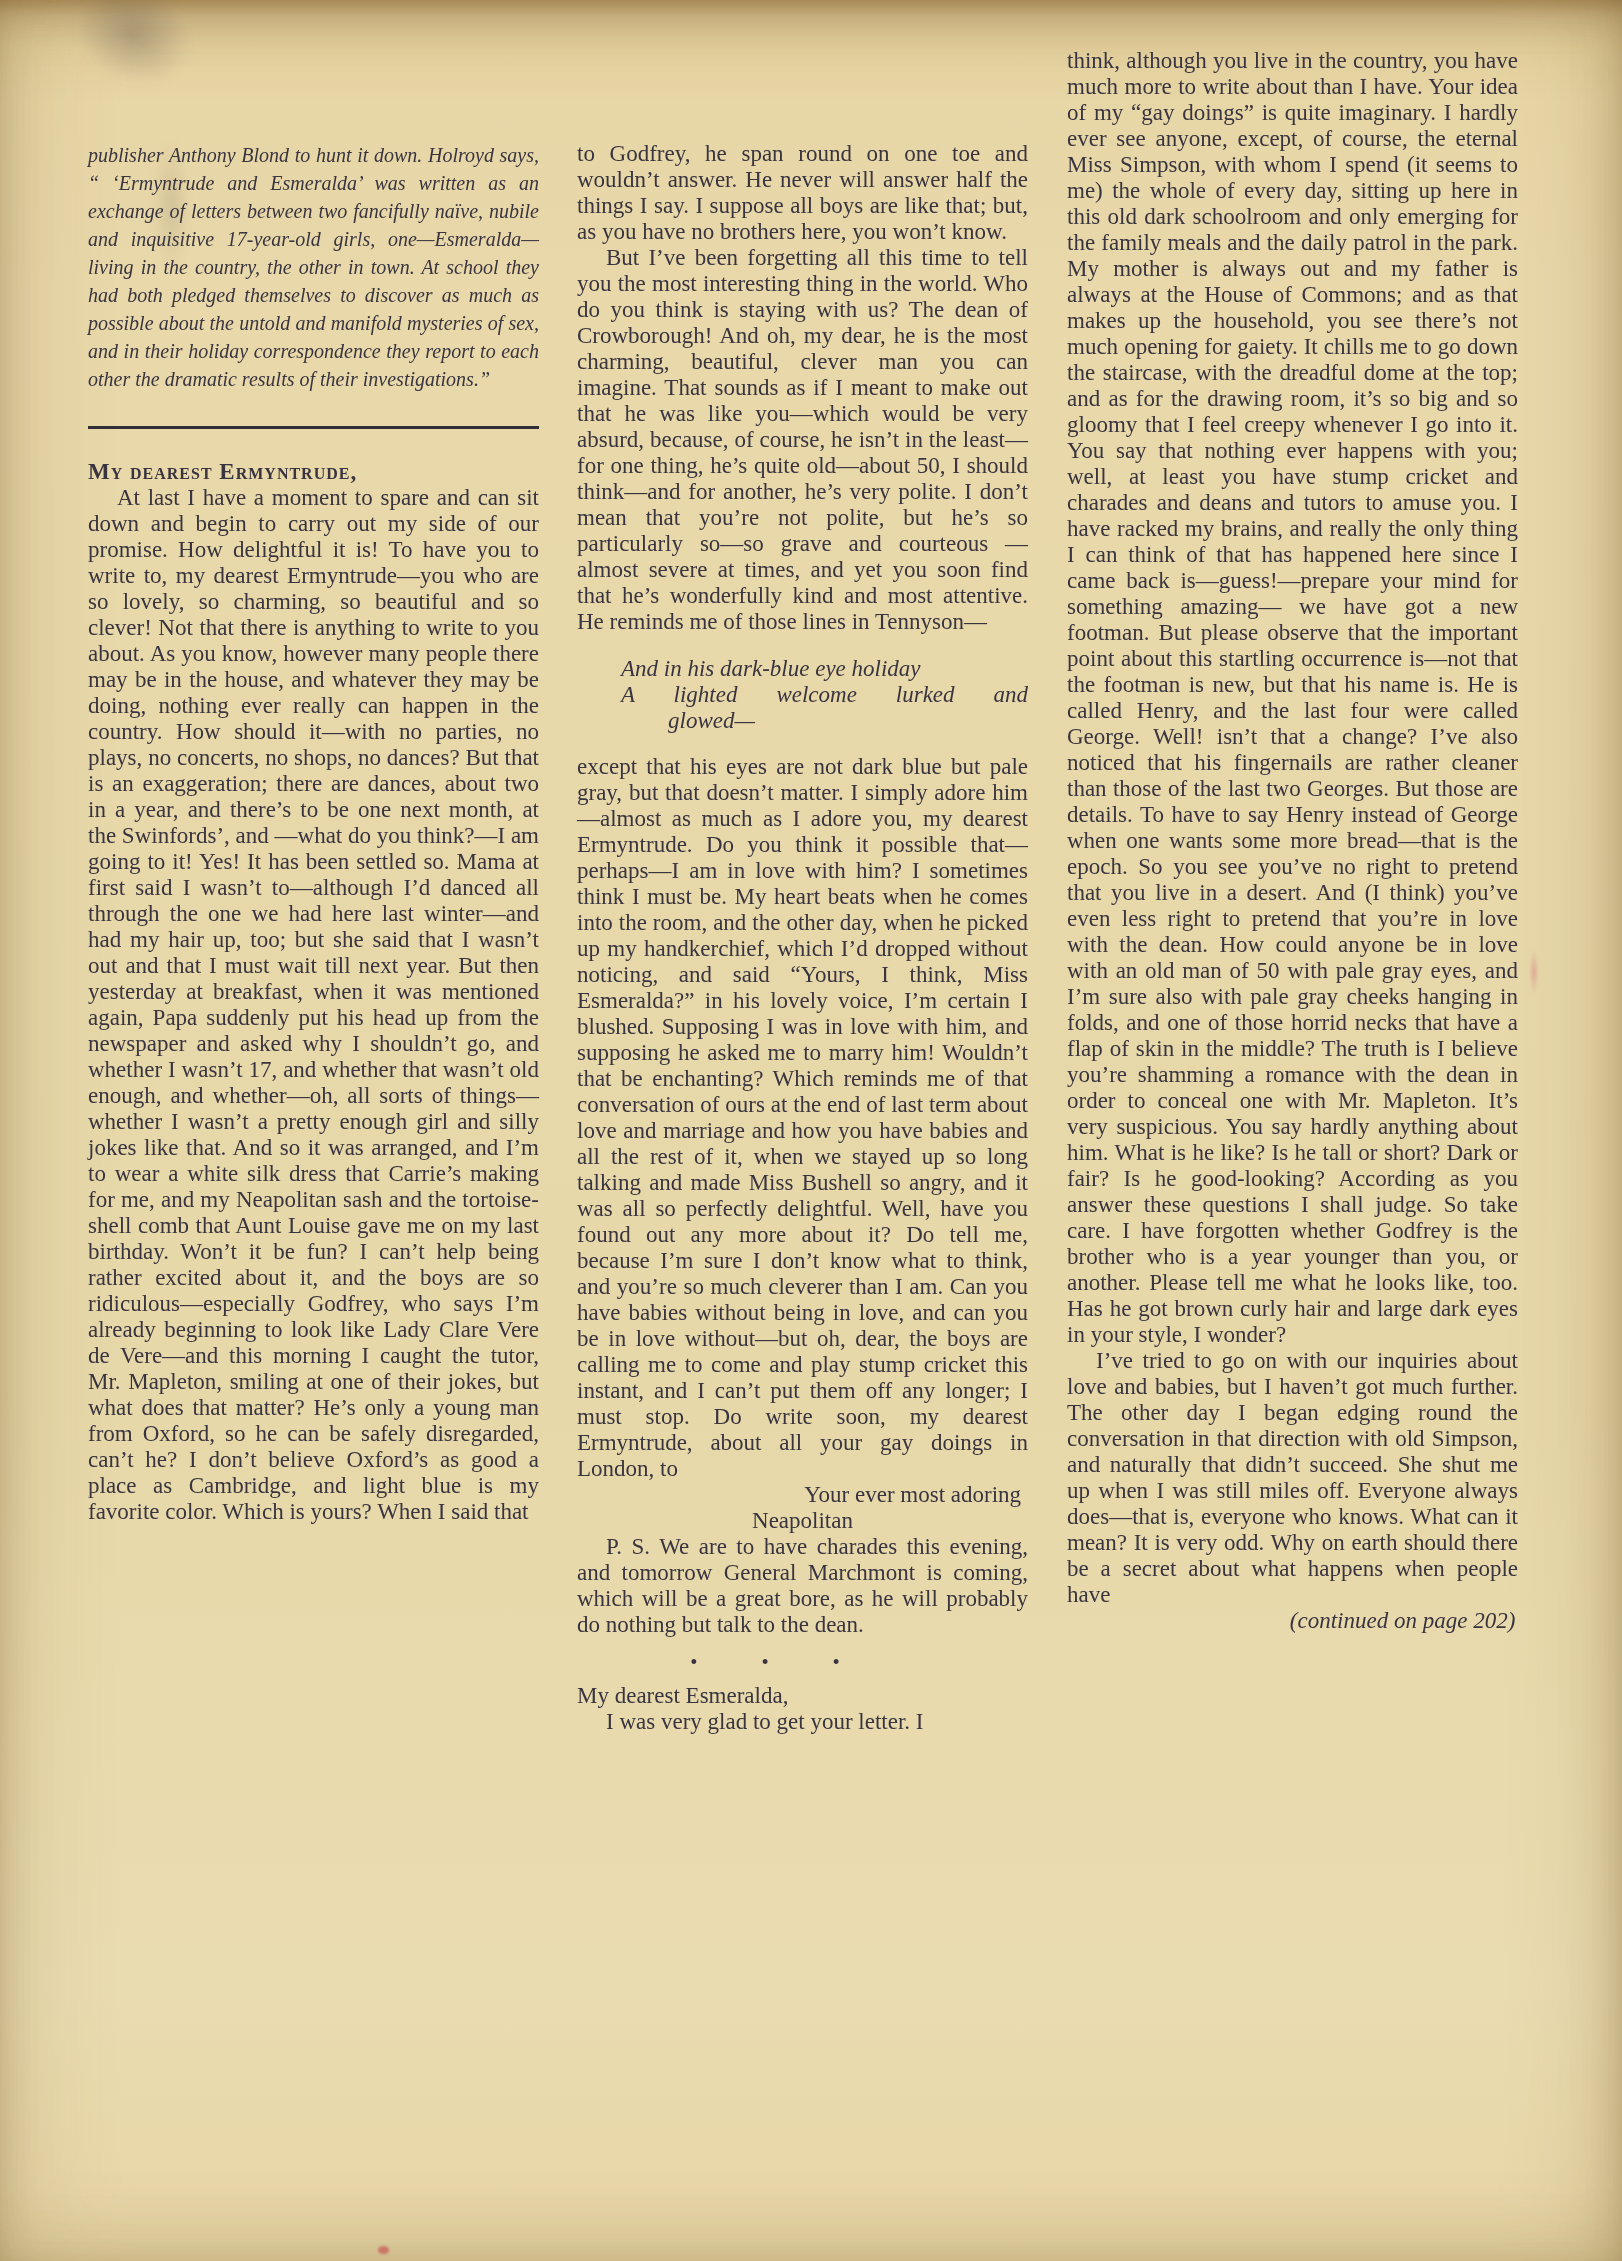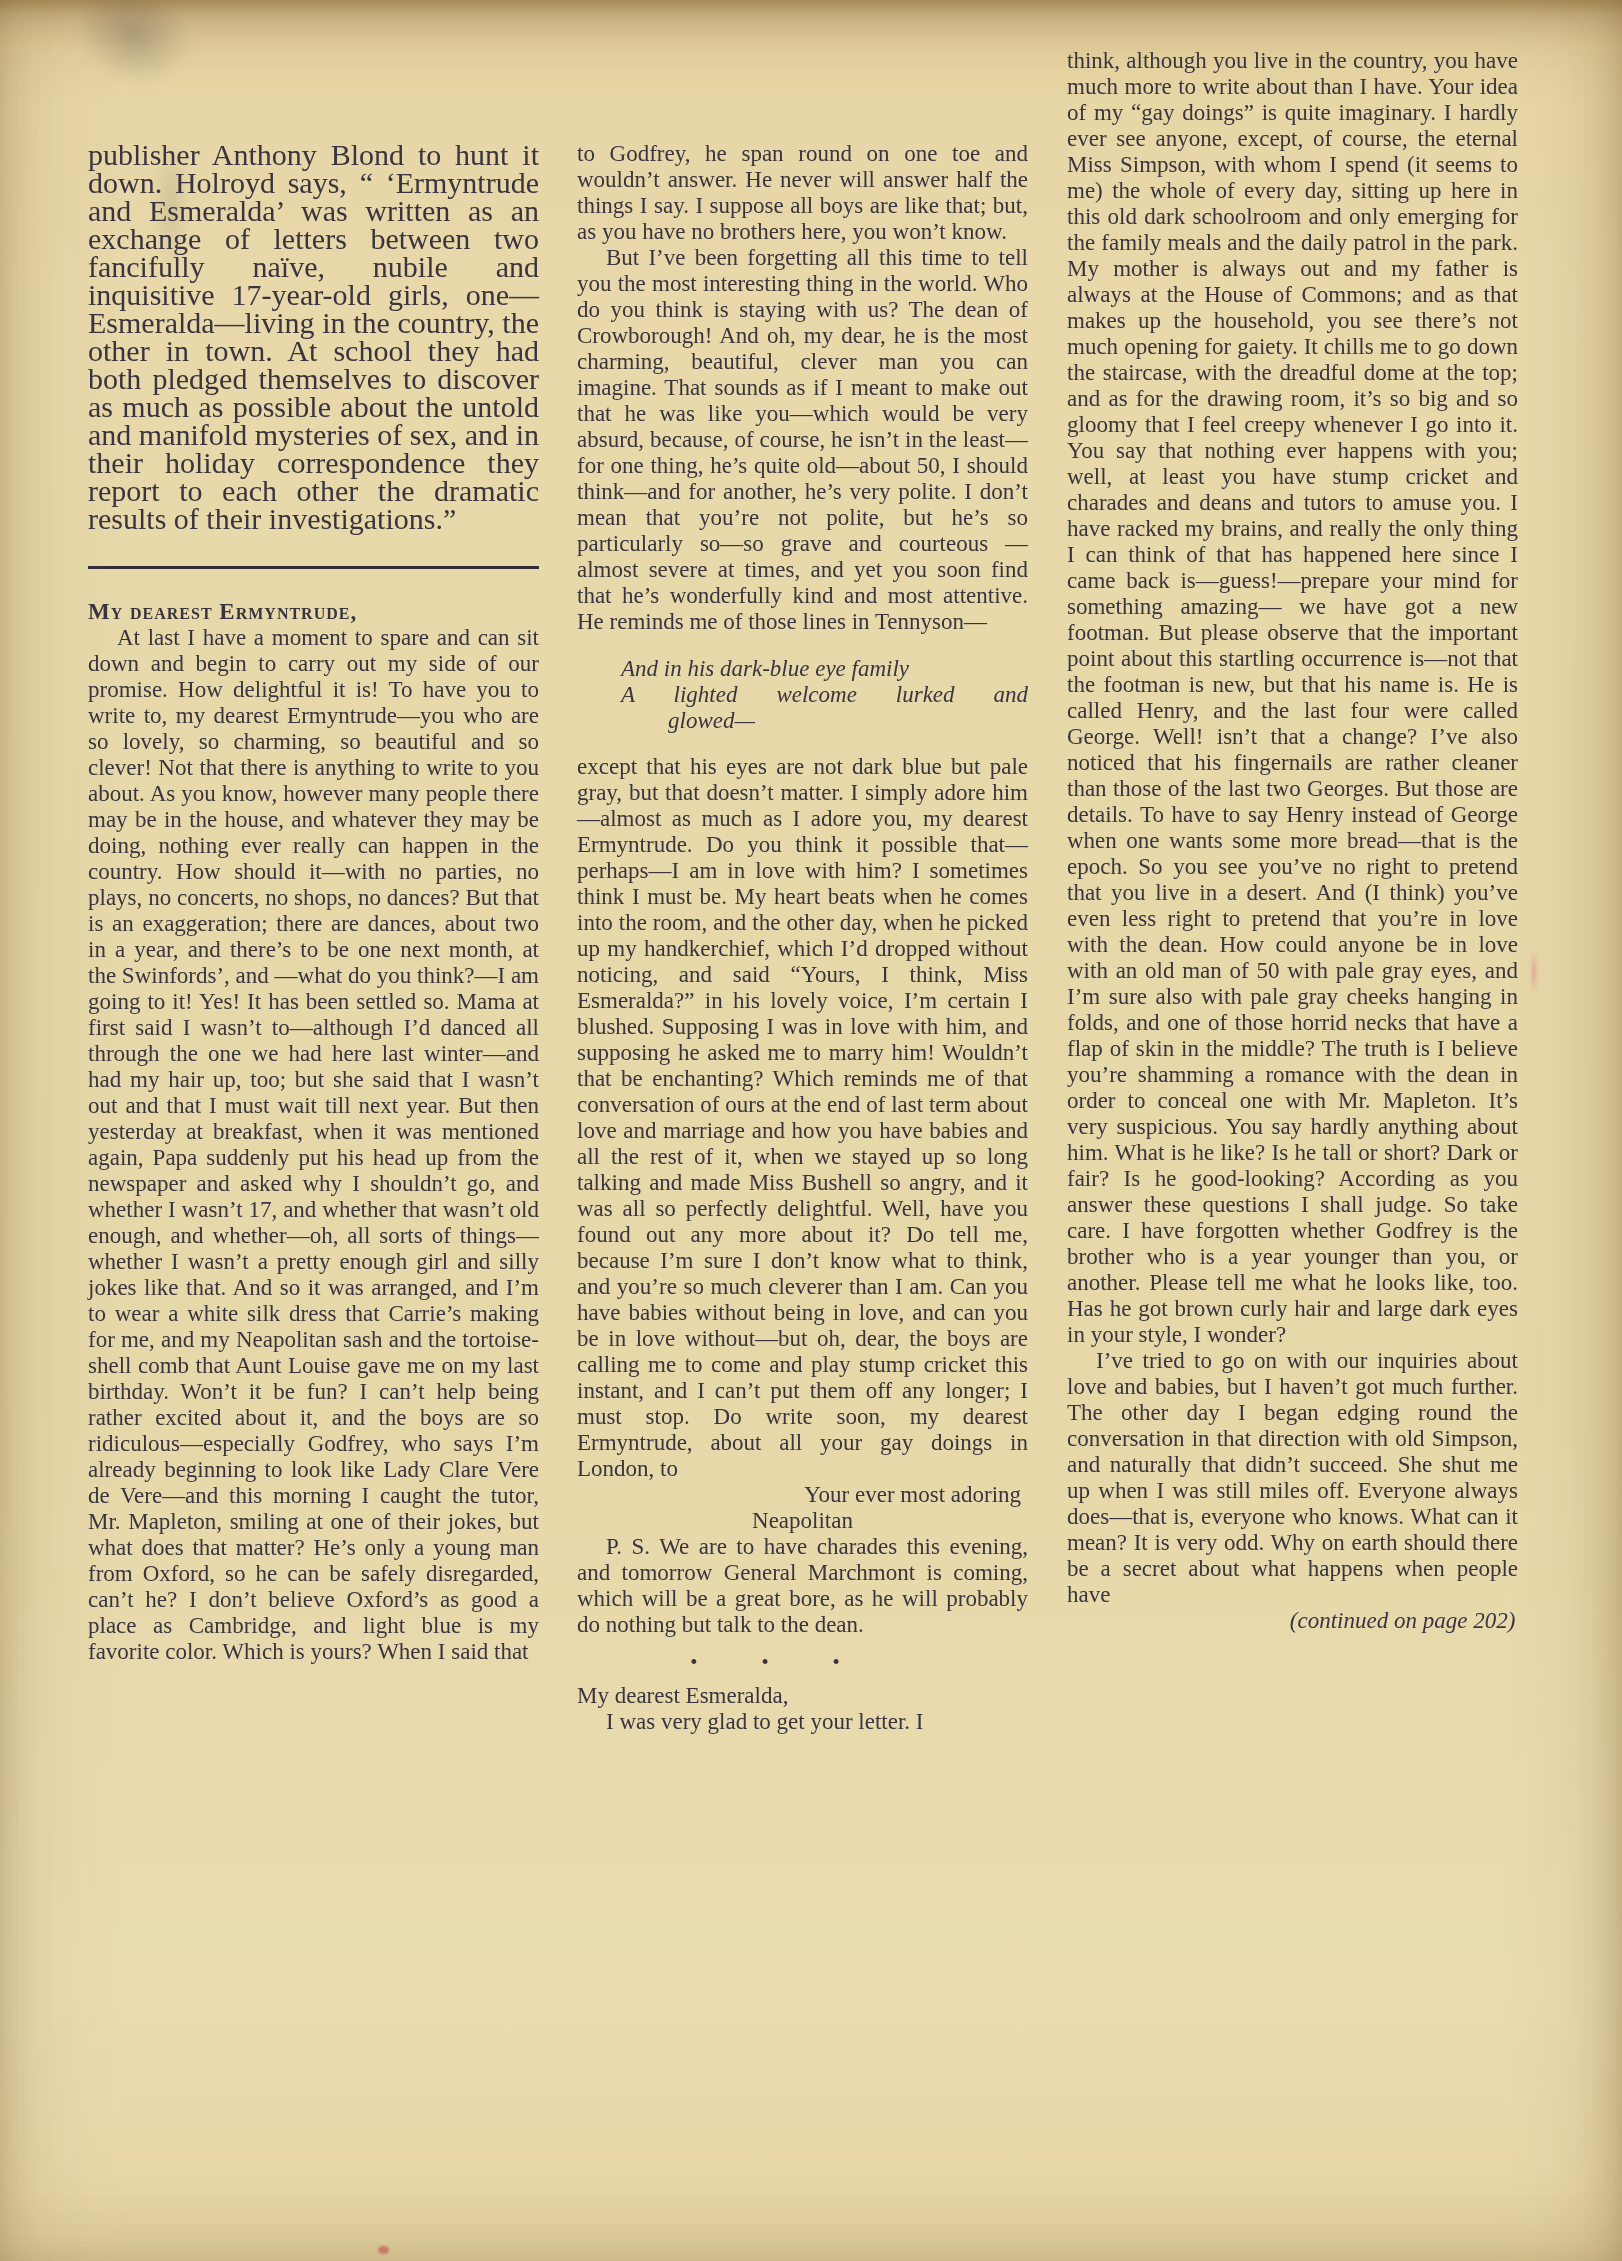--- a/index.html
+++ b/index.html
@@ -32,21 +32,21 @@
   .masthead{position:absolute;left:88px;top:63px;display:flex;align-items:baseline;gap:32px;white-space:nowrap;}
   .masthead h1{margin:0;font-size:47px;line-height:1;font-style:italic;font-weight:600;letter-spacing:0.7px;color:#322e3a;}
   .cont-from{font-style:italic;font-size:29px;color:#39343f;}
 
   .col{position:absolute;width:451px;text-align:justify;font-size:23px;line-height:26px;}
   #col1{left:88px;top:141px;}
   #col2{left:577px;top:141px;}
   #col3{left:1067px;top:48px;}
   .col p{margin:0;}
   .indent{text-indent:29px;}
-  .intro{font-size:30px;line-height:28px;}
+  .intro{font-style:italic;font-size:20px;line-height:28px;}
   .rule{height:3.4px;background:#322e38;margin:33px 0 30px 0;border:0;}
   .salut{font-variant:small-caps;font-variant-caps:small-caps;letter-spacing:1px;font-weight:600;}
   .poem{font-style:italic;margin:20.6px 0 20.6px 44px;}
   .poem-l2{text-align:justify;text-align-last:justify;}
   .poem-l3{margin-left:47px;}
   .valediction{text-align:right;padding-right:6.9px;}
   .signature{text-align:center;}
   .sep{display:flex;justify-content:center;gap:64px;margin:11px 75px 6.9px 0;font-size:20.6px;line-height:27.4px;}
   .ps-indent{text-indent:29px;}
   .cont-on{text-align:right;font-style:italic;padding-right:2.7px;}
@@ -65,21 +65,21 @@
     <p class="intro">publisher Anthony Blond to hunt it down. Holroyd says, “ ‘Ermyntrude and Esmeralda’ was written as an exchange of letters between two fancifully naïve, nubile and inquisitive 17-year-old girls, one—Esmeralda—living in the country, the other in town. At school they had both pledged themselves to discover as much as possible about the untold and manifold mysteries of sex, and in their holiday correspondence they report to each other the dramatic results of their investigations.”</p>
     <div class="rule"></div>
     <p class="salut">My dearest Ermyntrude,</p>
     <p class="indent">At last I have a moment to spare and can sit down and begin to carry out my side of our promise. How delightful it is! To have you to write to, my dearest Ermyntrude—you who are so lovely, so charming, so beautiful and so clever! Not that there is anything to write to you about. As you know, however many people there may be in the house, and whatever they may be doing, nothing ever really can happen in the country. How should it—with no parties, no plays, no concerts, no shops, no dances? But that is an exaggeration; there are dances, about two in a year, and there’s to be one next month, at the Swinfords’, and —what do you think?—I am going to it! Yes! It has been settled so. Mama at first said I wasn’t to—although I’d danced all through the one we had here last winter—and had my hair up, too; but she said that I wasn’t out and that I must wait till next year. But then yesterday at breakfast, when it was mentioned again, Papa suddenly put his head up from the newspaper and asked why I shouldn’t go, and whether I wasn’t 17, and whether that wasn’t old enough, and whether—oh, all sorts of things—whether I wasn’t a pretty enough girl and silly jokes like that. And so it was arranged, and I’m to wear a white silk dress that Carrie’s making for me, and my Neapolitan sash and the tortoise-shell comb that Aunt Louise gave me on my last birthday. Won’t it be fun? I can’t help being rather excited about it, and the boys are so ridiculous—especially Godfrey, who says I’m already beginning to look like Lady Clare Vere de Vere—and this morning I caught the tutor, Mr. Mapleton, smiling at one of their jokes, but what does that matter? He’s only a young man from Oxford, so he can be safely disregarded, can’t he? I don’t believe Oxford’s as good a place as Cambridge, and light blue is my favorite color. Which is yours? When I said that</p>
   </div>
 
   <div class="col" id="col2">
     <p>to Godfrey, he span round on one toe and wouldn’t answer. He never will answer half the things I say. I suppose all boys are like that; but, as you have no brothers here, you won’t know.</p>
     <p class="indent">But I’ve been forgetting all this time to tell you the most interesting thing in the world. Who do you think is staying with us? The dean of Crowborough! And oh, my dear, he is the most charming, beautiful, clever man you can imagine. That sounds as if I meant to make out that he was like you—which would be very absurd, because, of course, he isn’t in the least—for one thing, he’s quite old—about 50, I should think—and for another, he’s very polite. I don’t mean that you’re not polite, but he’s so particularly so—so grave and courteous —almost severe at times, and yet you soon find that he’s wonderfully kind and most attentive. He reminds me of those lines in Tennyson—</p>
     <div class="poem">
-      <div>And in his dark-blue eye family</div>
+      <div>And in his dark-blue eye holiday</div>
       <div class="poem-l2">A lighted welcome lurked and</div>
       <div class="poem-l3">glowed—</div>
     </div>
     <p>except that his eyes are not dark blue but pale gray, but that doesn’t matter. I simply adore him—almost as much as I adore you, my dearest Ermyntrude. Do you think it possible that—perhaps—I am in love with him? I sometimes think I must be. My heart beats when he comes into the room, and the other day, when he picked up my handkerchief, which I’d dropped without noticing, and said “Yours, I think, Miss Esmeralda?” in his lovely voice, I’m certain I blushed. Supposing I was in love with him, and supposing he asked me to marry him! Wouldn’t that be enchanting? Which reminds me of that conversation of ours at the end of last term about love and marriage and how you have babies and all the rest of it, when we stayed up so long talking and made Miss Bushell so angry, and it was all so perfectly delightful. Well, have you found out any more about it? Do tell me, because I’m sure I don’t know what to think, and you’re so much cleverer than I am. Can you have babies without being in love, and can you be in love without—but oh, dear, the boys are calling me to come and play stump cricket this instant, and I can’t put them off any longer; I must stop. Do write soon, my dearest Ermyntrude, about all your gay doings in London, to</p>
     <p class="valediction">Your ever most adoring</p>
     <p class="signature">Neapolitan</p>
     <p class="ps-indent">P. S. We are to have charades this evening, and tomorrow General Marchmont is coming, which will be a great bore, as he will probably do nothing but talk to the dean.</p>
     <div class="sep">
       <span>•</span>
       <span>•</span>

